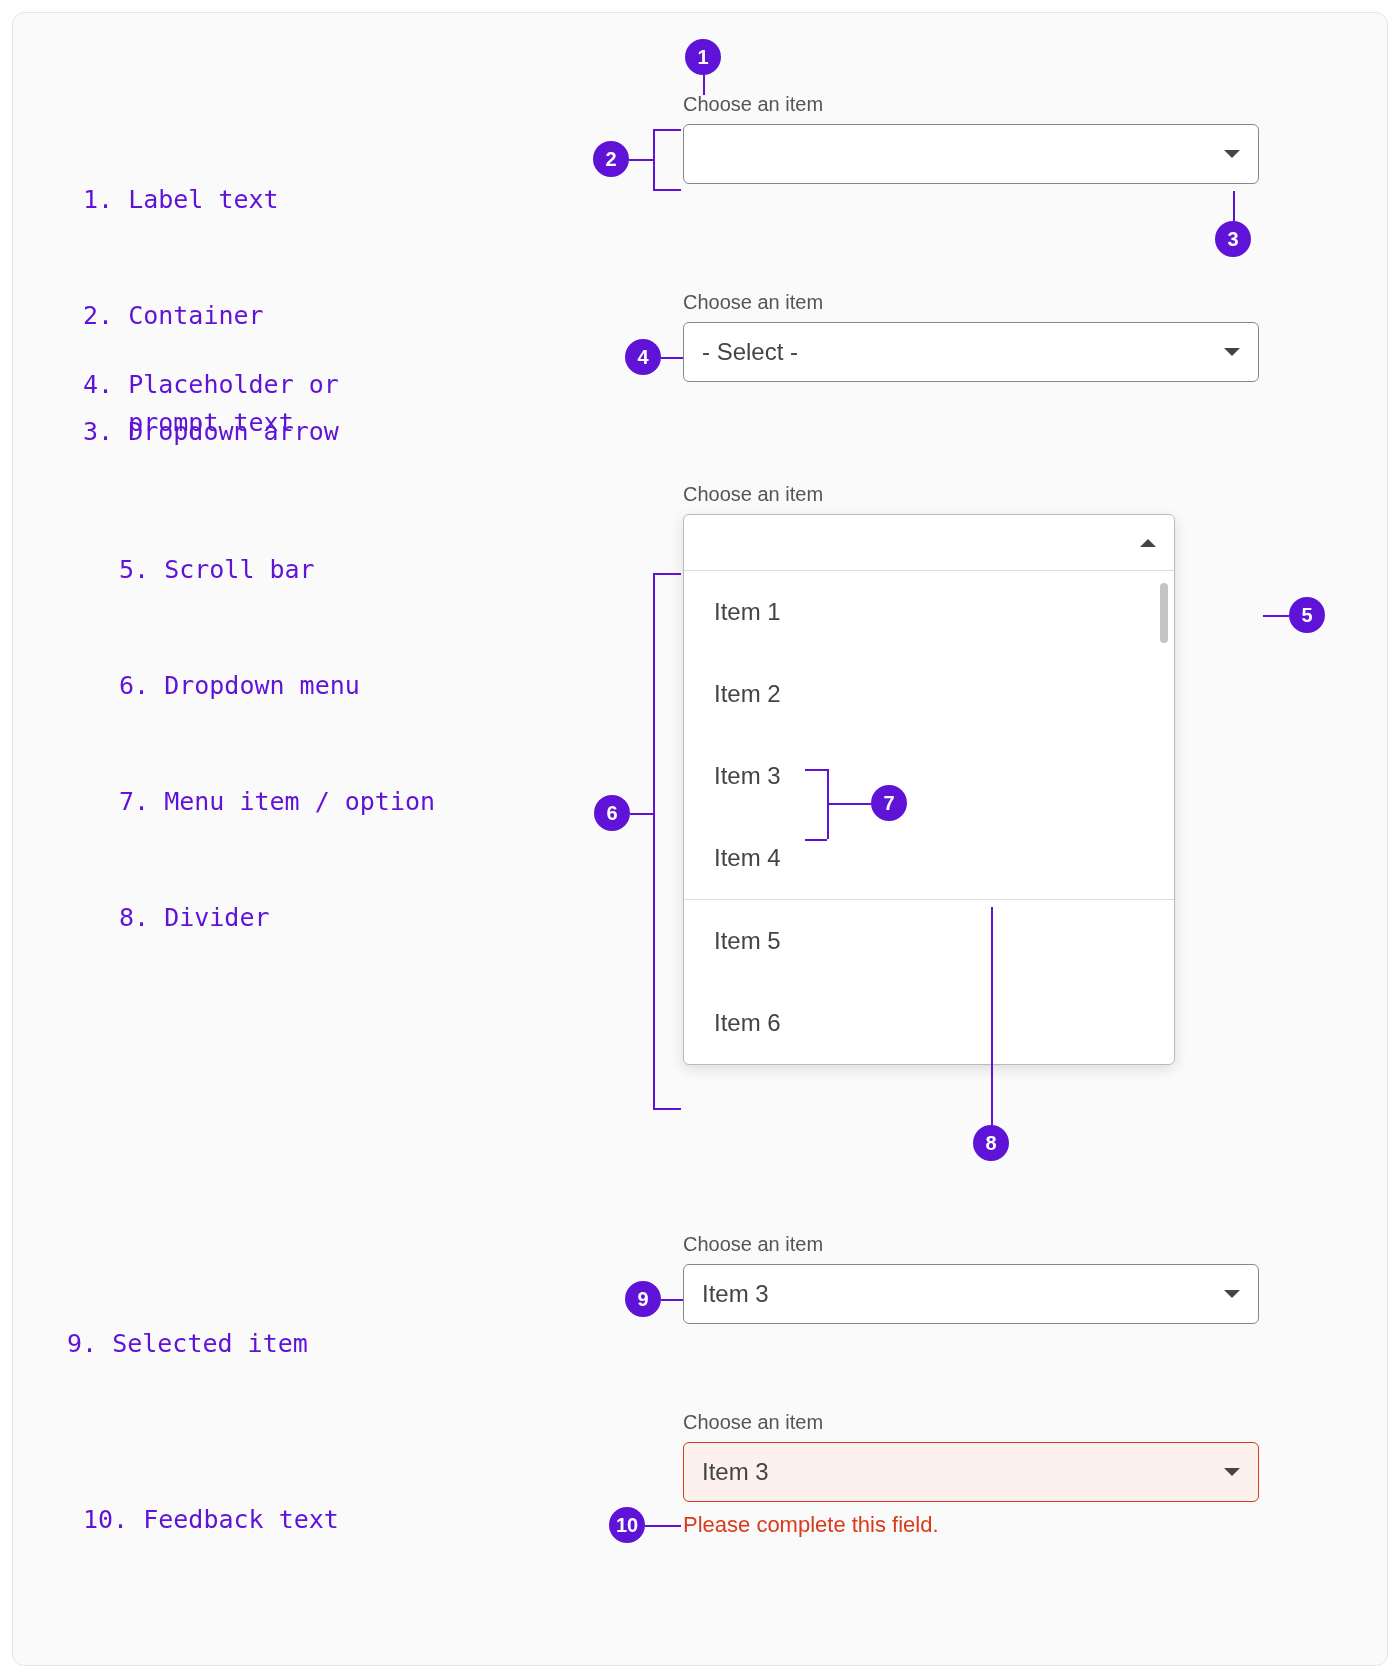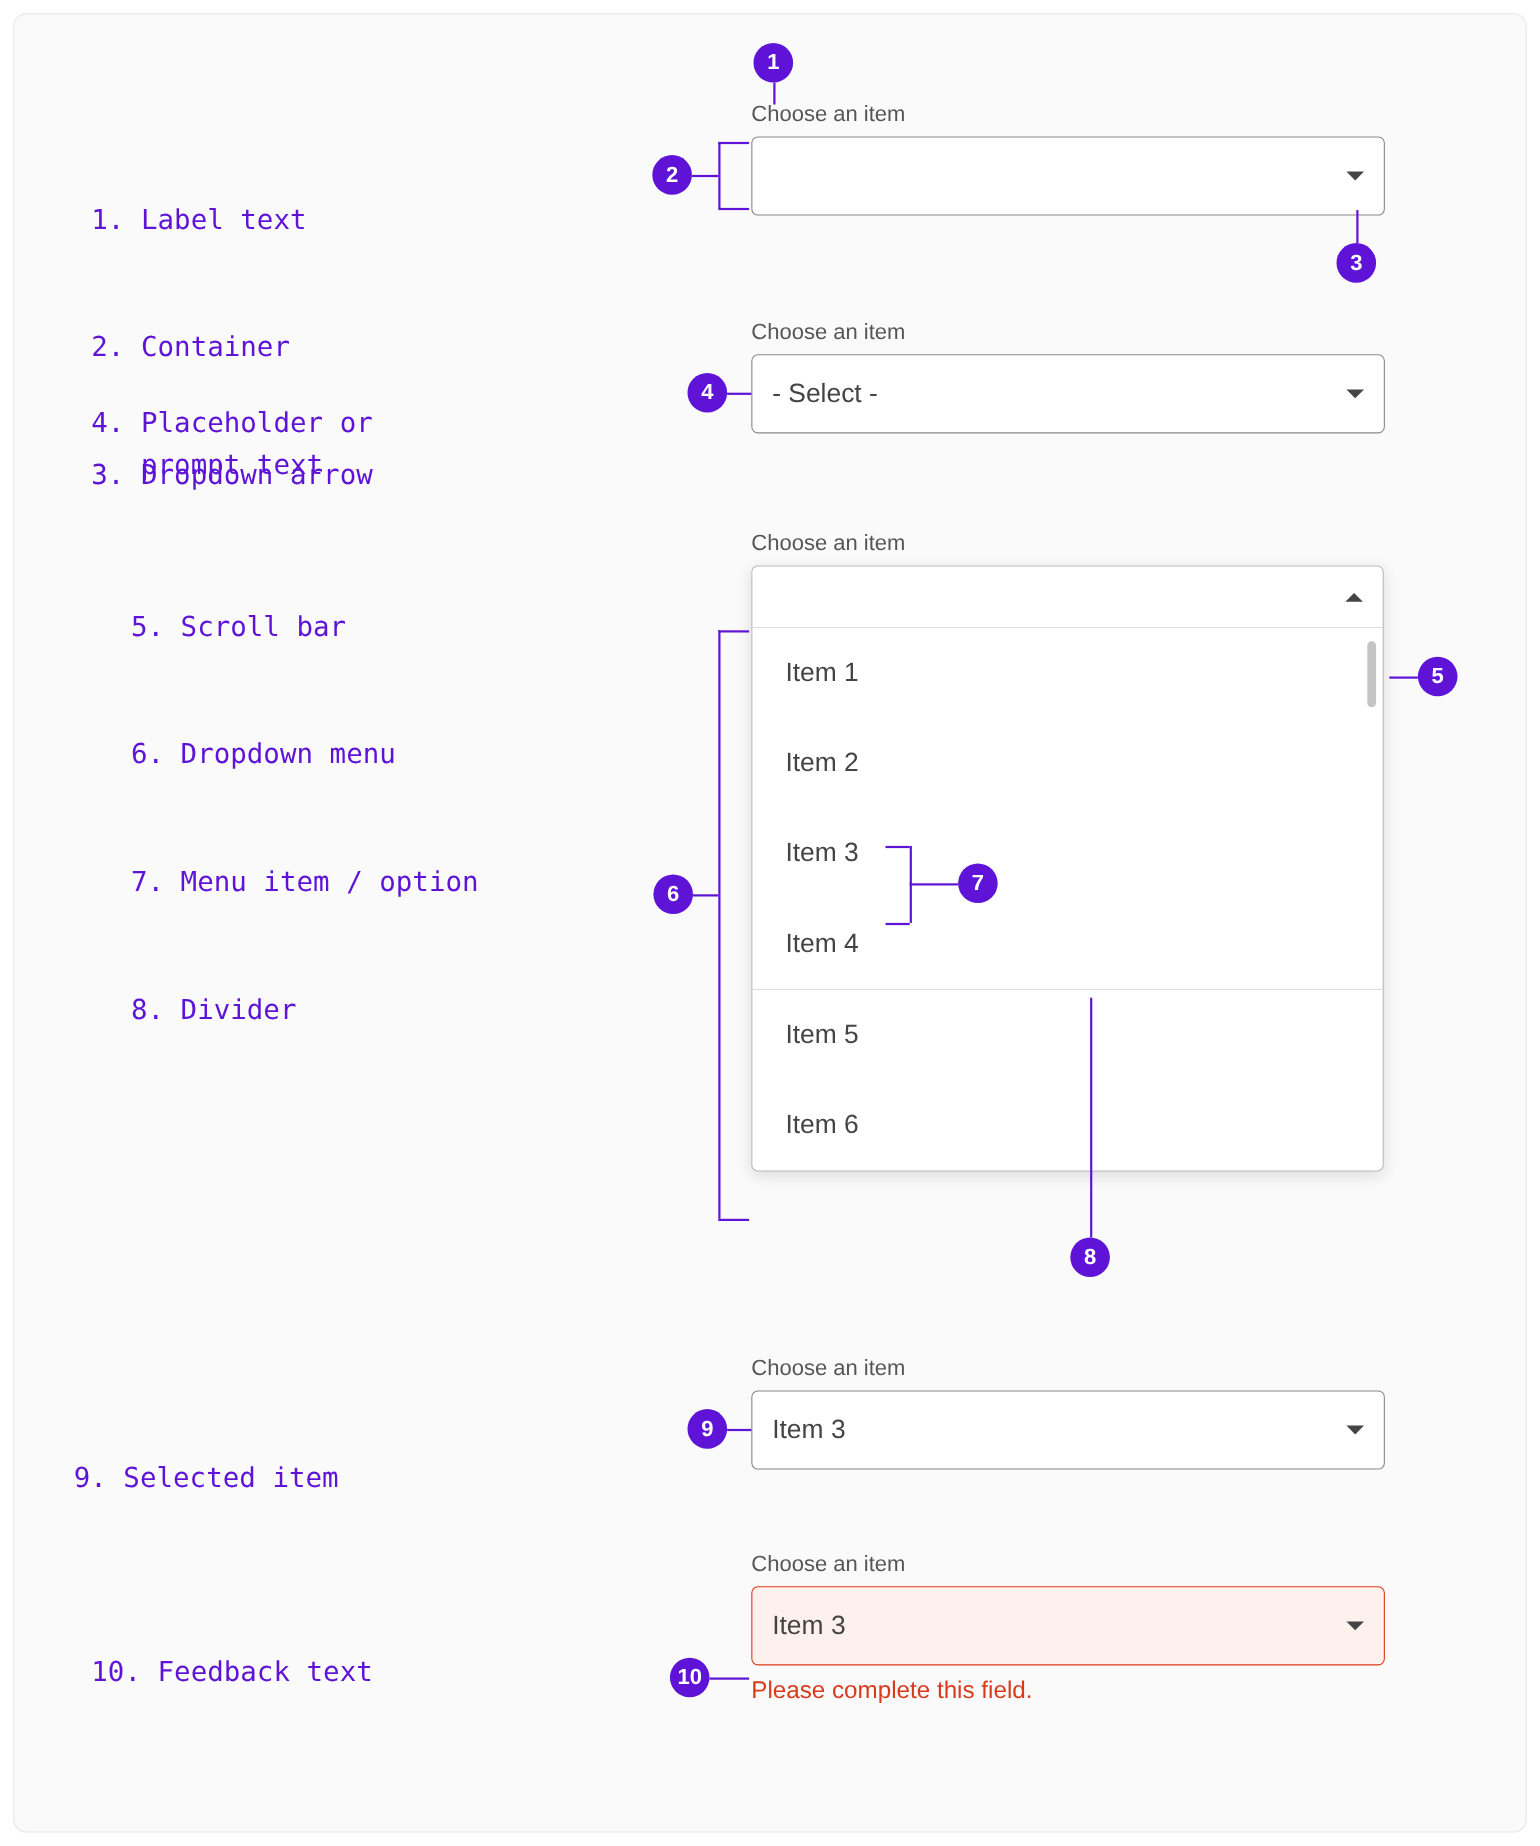--- a/index.html
+++ b/index.html
@@ -53,21 +53,21 @@
   }
   .dd-label {
     font-size: 20px;
     color: var(--gray-label);
     margin-bottom: 8px;
     font-family: "Helvetica Neue", Arial, sans-serif;
   }
   .dd-container {
     position: relative;
     width: 576px;
-    height: 72px;
+    height: 60px;
     background: #fff;
     border: 1px solid var(--gray-border);
     border-radius: 6px;
     display: flex;
     align-items: center;
     padding: 0 18px;
   }
   .dd-value, .dd-placeholder {
     font-size: 24px;
     color: var(--gray-text);
@@ -77,21 +77,21 @@
   .caret-down, .caret-up {
     width: 0; height: 0;
     border-left: 8px solid transparent;
     border-right: 8px solid transparent;
   }
   .caret-down { border-top: 8px solid var(--gray-text); }
   .caret-up { border-bottom: 8px solid var(--gray-text); }
 
   
   .dd-open {
-    width: 575px;
+    width: 492px;
     background: #fff;
     border: 1px solid var(--gray-border-light);
     border-radius: 6px;
     box-shadow: 0 4px 14px rgba(0,0,0,0.12);
     position: relative;
   }
   .dd-open-header {
     height: 56px;
     display: flex;
     align-items: center;

